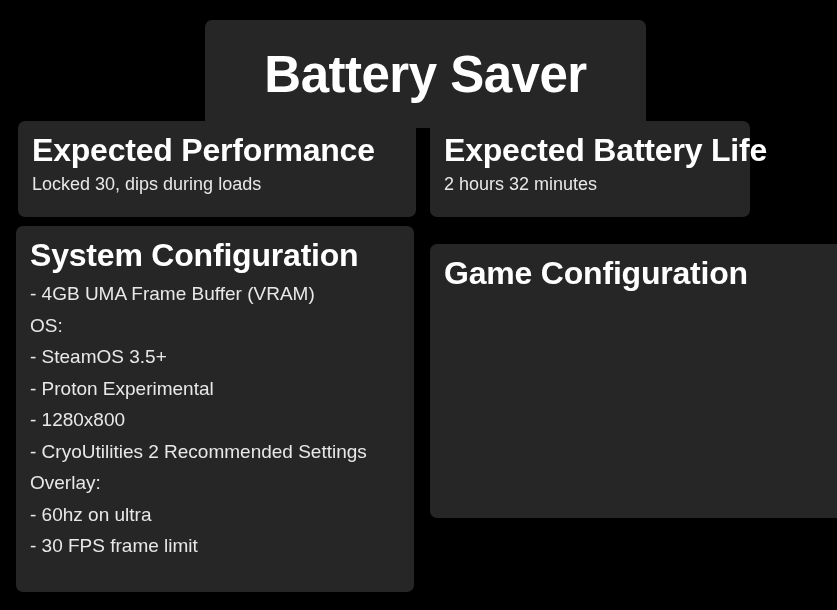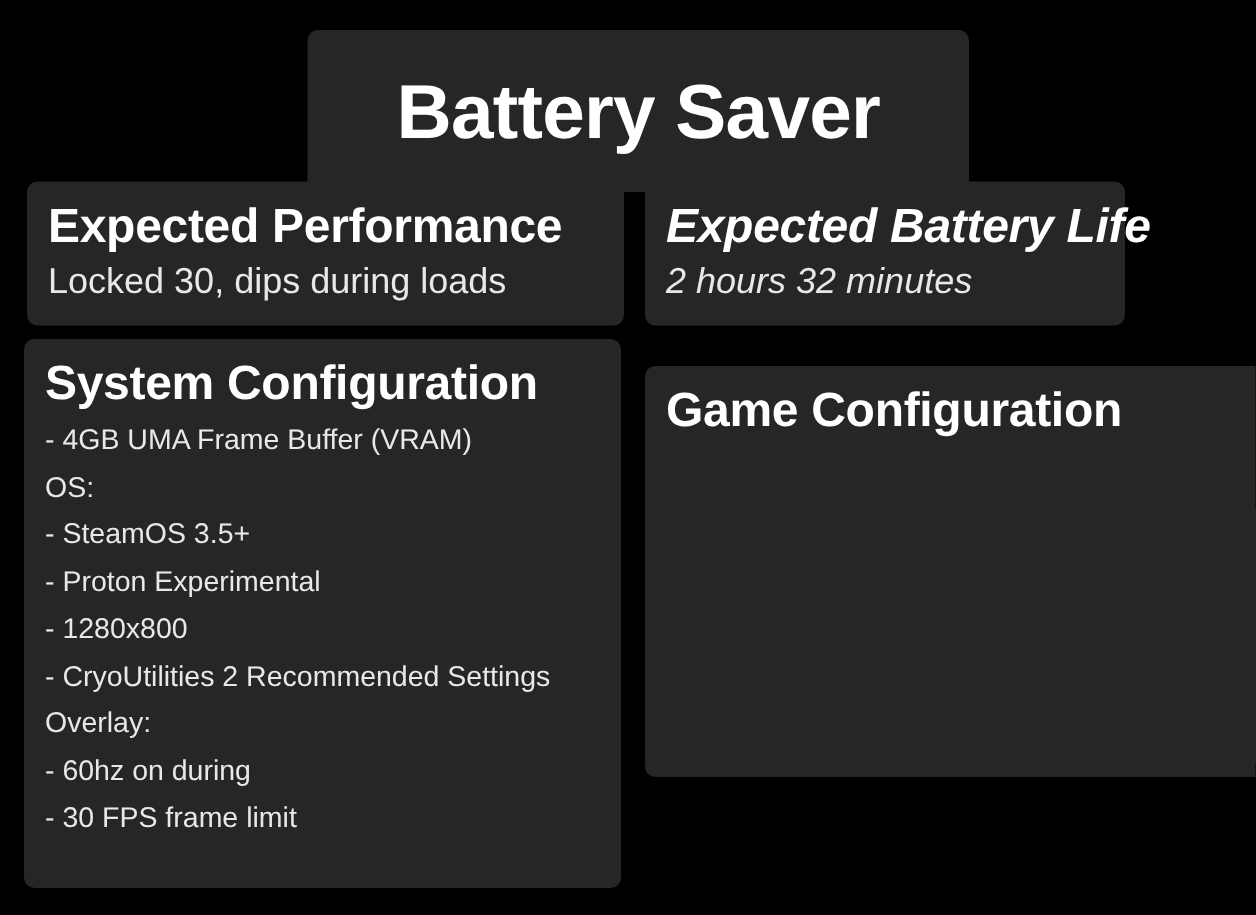--- a/index.html
+++ b/index.html
@@ -51,30 +51,30 @@
     font-size: 32px;
     font-weight: bold;
     color: #ffffff;
     letter-spacing: -0.2px;
     line-height: 1.22;
     margin-bottom: 2px;
     white-space: nowrap;
   }
 
   .panel-sub {
-    font-size: 24px;
+    font-size: 18px;
     font-weight: normal;
     color: #e8e8e8;
     line-height: 1.35;
     white-space: nowrap;
   }
 
   
   #card-performance { left: 18px;  top: 121px; width: 398px; height: 96px; }
-  #card-battery     { left: 430px; top: 121px; width: 320px; height: 96px; font-style: italic; }
+  #card-battery     { left: 430px; top: 121px; width: 320px; height: 96px; }
 
   
   #panel-system { left: 16px;  top: 226px; width: 398px; height: 366px; }
   #panel-game   { left: 430px; top: 244px; width: 448px; height: 274px; }
 
   .spec-list {
     list-style: none;
     margin-top: 3px;
   }
   .spec-list li {
@@ -107,20 +107,20 @@
 <div class="panel" id="panel-system">
   <div class="panel-heading">System Configuration</div>
   <ul class="spec-list">
       <li>- 4GB UMA Frame Buffer (VRAM)</li>
       <li>OS:</li>
       <li>- SteamOS 3.5+</li>
       <li>- Proton Experimental</li>
       <li>- 1280x800</li>
       <li>- CryoUtilities 2 Recommended Settings</li>
       <li>Overlay:</li>
-      <li>- 60hz on during</li>
+      <li>- 60hz on ultra</li>
       <li>- 30 FPS frame limit</li>
     </ul>
 </div>
 
 <div class="panel" id="panel-game">
   <div class="panel-heading">Game Configuration</div>
 </div>
 
 </body></html>

